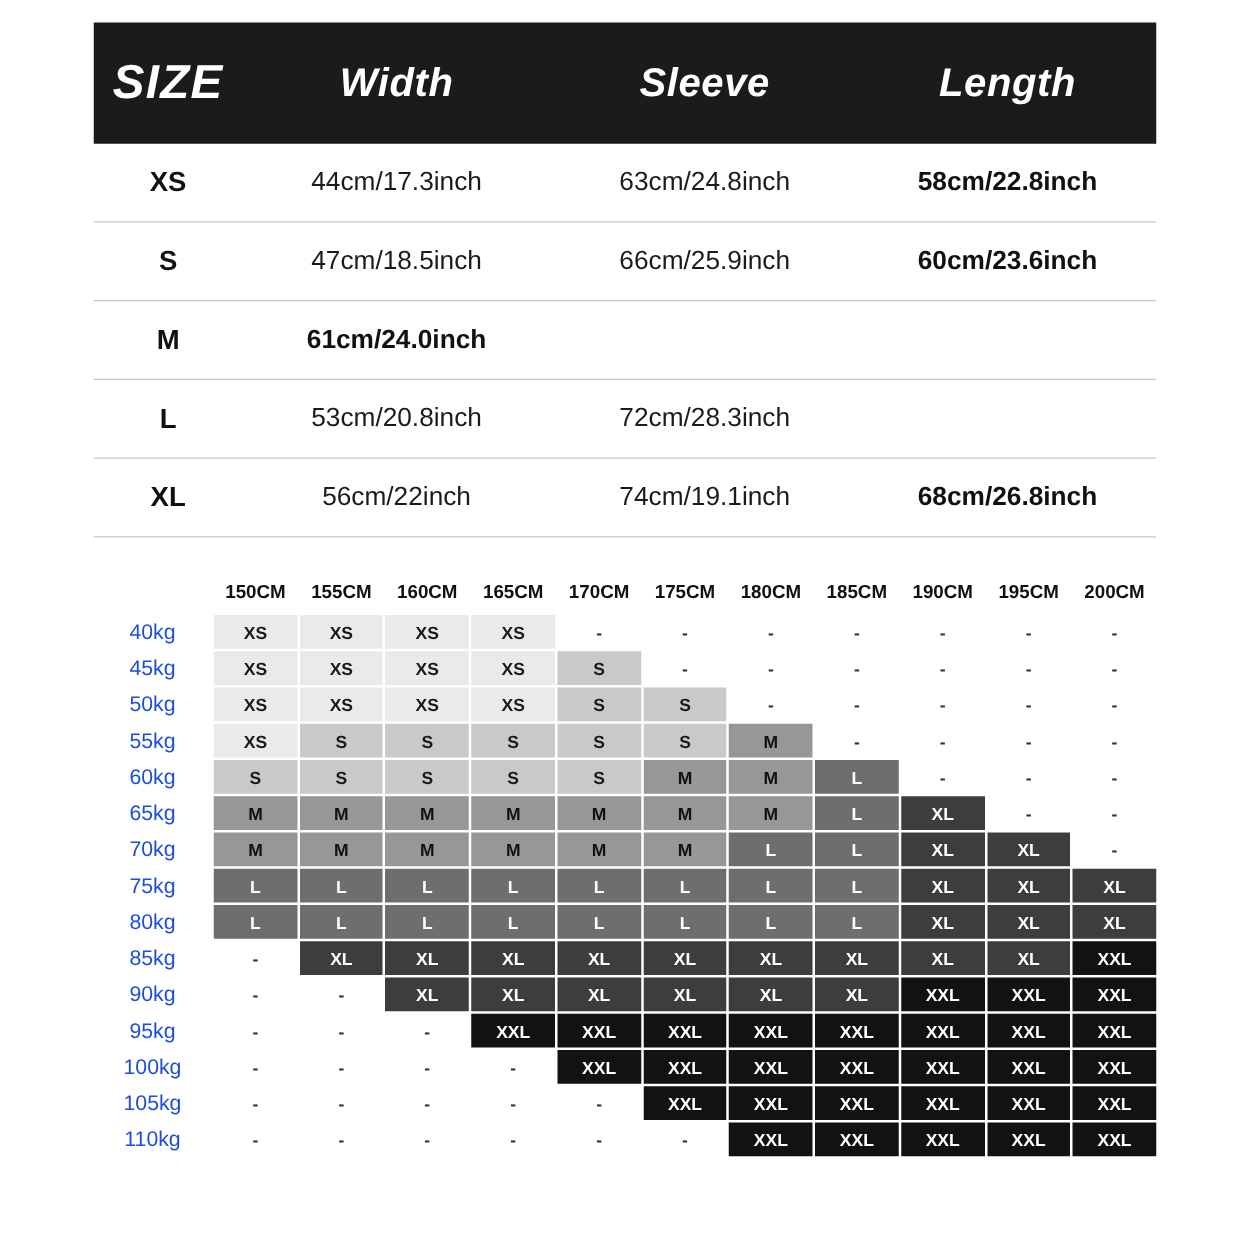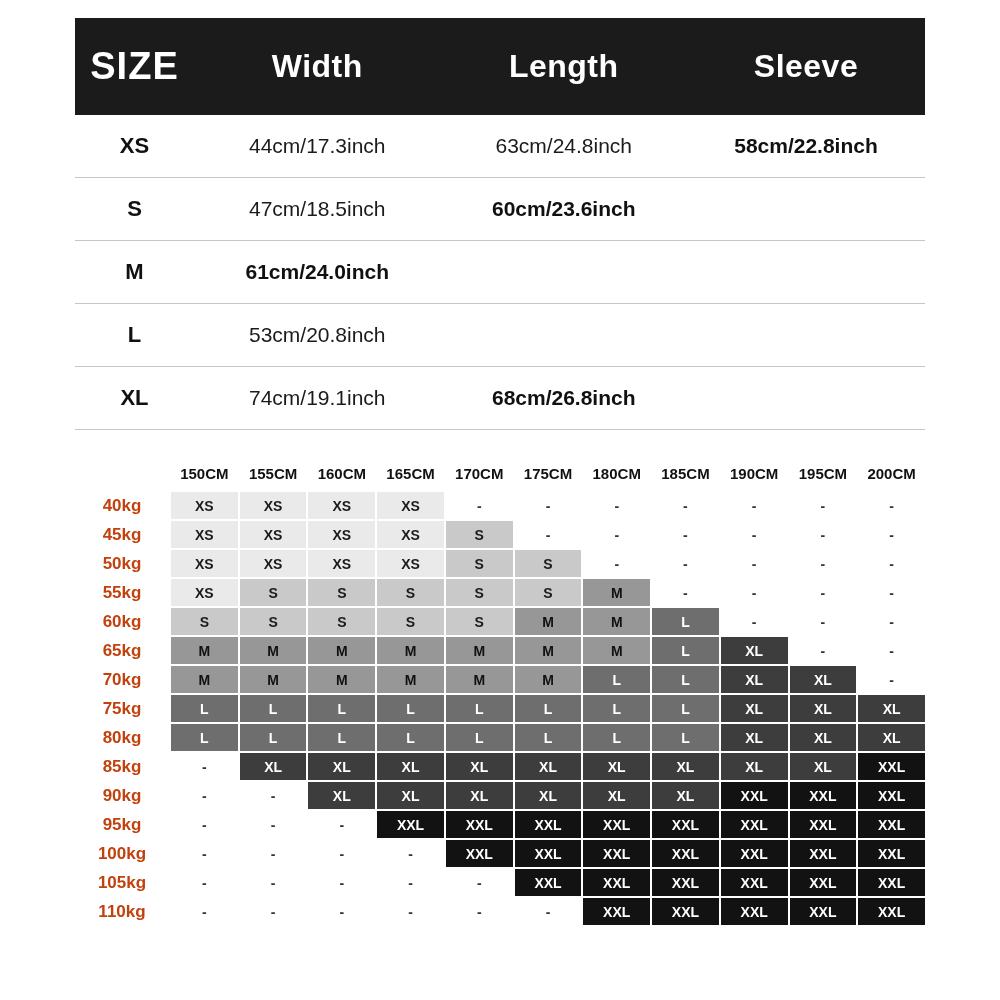--- a/index.html
+++ b/index.html
@@ -11,21 +11,21 @@
   }
   .page { width: 1000px; height: 1000px; padding: 18px 75px 0; box-sizing: border-box; }
 
   
   .size-header {
     display: grid;
     grid-template-columns: 14% 29% 29% 28%;
     height: 97px;
     align-items: center;
   }
-  .hcell { text-align: center; font-size: 32px; font-weight: 700; letter-spacing: 0.5px; }
+  .hcell { text-align: center; font-size: 32px; font-weight: 700; letter-spacing: 0.5px; font-style: italic; }
   .hcell.col0 { font-size: 38px; font-weight: 800; letter-spacing: 1px; }
 
   .size-row {
     display: grid;
     grid-template-columns: 14% 29% 29% 28%;
     height: 62px;
     align-items: center;
     border-bottom: 1px solid #c6c6c6;
   }
   .size-cell { text-align: center; font-size: 21px; color: #1b1b1b; }
@@ -40,61 +40,64 @@
     gap: 2px;
     background: #ffffff;
   }
   .fit-corner { height: 34px; }
   .fit-head {
     height: 34px; display: flex; align-items: center; justify-content: center;
     font-weight: 700; font-size: 15px; color: #111;
   }
   .fit-weight {
     height: 27px; display: flex; align-items: center; justify-content: center;
-    font-weight: 700; font-size: 17px; color: #c2410c;
+    font-weight: 400; font-size: 17px; color: #1d4ed8;
   }
   .fit-cell {
     height: 27px; display: flex; align-items: center; justify-content: center;
     font-weight: 700; font-size: 14px;
   }
 </style>
 </head>
 <body>
 
 <div class="page">
 
   <div class="size-table">
     <div class="size-header" style="background: rgb(27, 27, 27); color: rgb(255, 255, 255);">
       <div class="hcell col0">SIZE</div>
       <div class="hcell col1">Width</div>
+      <div class="hcell col3">Sleeve</div>
       <div class="hcell col2">Length</div>
-      <div class="hcell col3">Sleeve</div>
     </div>
     <div class="size-rows">
         <div class="size-row">
           <div class="size-cell col0">XS</div>
           <div class="size-cell col1">44cm/17.3inch</div>
           <div class="size-cell col2">63cm/24.8inch</div>
           <div class="size-cell col3">58cm/22.8inch</div>
         </div>
         <div class="size-row">
           <div class="size-cell col0">S</div>
           <div class="size-cell col1">47cm/18.5inch</div>
+          <div class="size-cell col2">66cm/25.9inch</div>
           <div class="size-cell col3">60cm/23.6inch</div>
         </div>
         <div class="size-row">
           <div class="size-cell col0">M</div>
           <div class="size-cell col3">61cm/24.0inch</div>
         </div>
         <div class="size-row">
           <div class="size-cell col0">L</div>
           <div class="size-cell col1">53cm/20.8inch</div>
+          <div class="size-cell col2">72cm/28.3inch</div>
         </div>
         <div class="size-row">
           <div class="size-cell col0">XL</div>
+          <div class="size-cell col1">56cm/22inch</div>
           <div class="size-cell col2">74cm/19.1inch</div>
           <div class="size-cell col3">68cm/26.8inch</div>
         </div>
       </div>
   </div>
 
   <div class="fit-table">
       <div class="fit-corner"></div>
       <div class="fit-head">150CM</div>
       <div class="fit-head">155CM</div>

